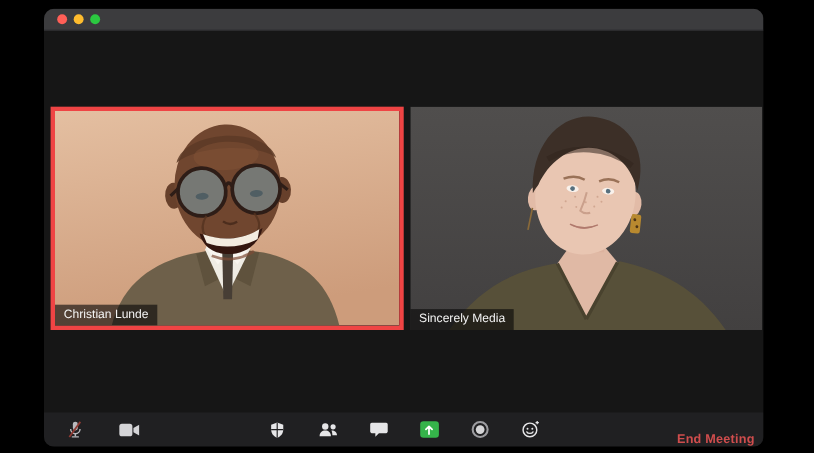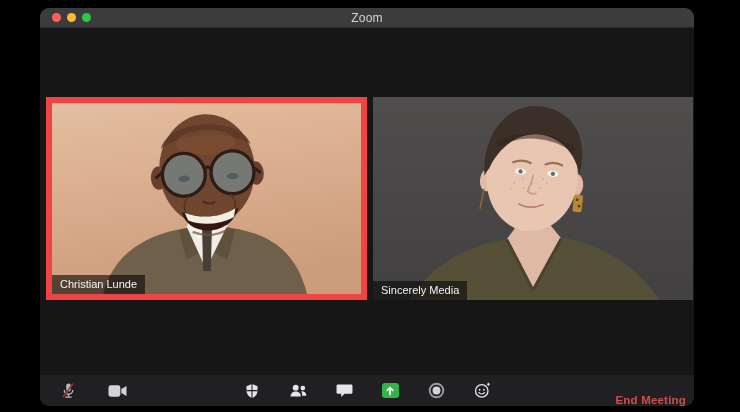--- a/index.html
+++ b/index.html
@@ -17,21 +17,21 @@
   .lights{display:flex;gap:6px;margin-left:12px;z-index:2;}
   .light{width:9px;height:9px;border-radius:50%;cursor:pointer;}
   .light.red{background:#ff5f57;}
   .light.yellow{background:#febc2e;}
   .light.green{background:#2bc840;}
   .win-title{position:absolute;left:0;right:0;text-align:center;
              font-size:12px;color:#d2d2d2;letter-spacing:.2px;}
 
   
   .tile{position:absolute;top:89px;height:203px;overflow:hidden;cursor:pointer;background:#222;}
-  .tile.left{left:6px;width:321px;border:6px solid #ef4444;box-sizing:border-box;}
+  .tile.left{left:6px;width:321px;border:4px solid #ef4444;box-sizing:border-box;}
   .tile.right{left:333px;width:320px;}
   .tile svg{display:block;width:100%;height:100%;}
   .name-chip{position:absolute;left:0;bottom:0;background:rgba(8,8,8,.62);
              color:#f4f4f4;font-size:11px;line-height:12px;padding:3px 8px 4px;}
 
   
   .toolbar{position:absolute;left:0;right:0;bottom:0;height:31px;background:#202022;}
   .tb-left{position:absolute;left:18px;top:0;height:100%;display:flex;align-items:center;gap:29px;}
   .tb-center{position:absolute;left:50%;transform:translateX(-50%);top:0;height:100%;
              display:flex;align-items:center;gap:26px;}
@@ -46,21 +46,20 @@
 
 <div class="screen">
   <div class="window">
 
     <div class="titlebar">
       <div class="lights">
         <span class="light red"></span>
         <span class="light yellow"></span>
         <span class="light green"></span>
       </div>
-      <div class="win-title">Zoom</div>
     </div>
 
     <div class="tile left">
       <svg viewBox="0 0 317 199" preserveAspectRatio="xMidYMid slice">
         <defs>
           <linearGradient id="mbg" x1="0" y1="0" x2="0.25" y2="1">
             <stop offset="0" stop-color="#e4bfa1"></stop>
             <stop offset="1" stop-color="#cd9c7b"></stop>
           </linearGradient>
         </defs>

